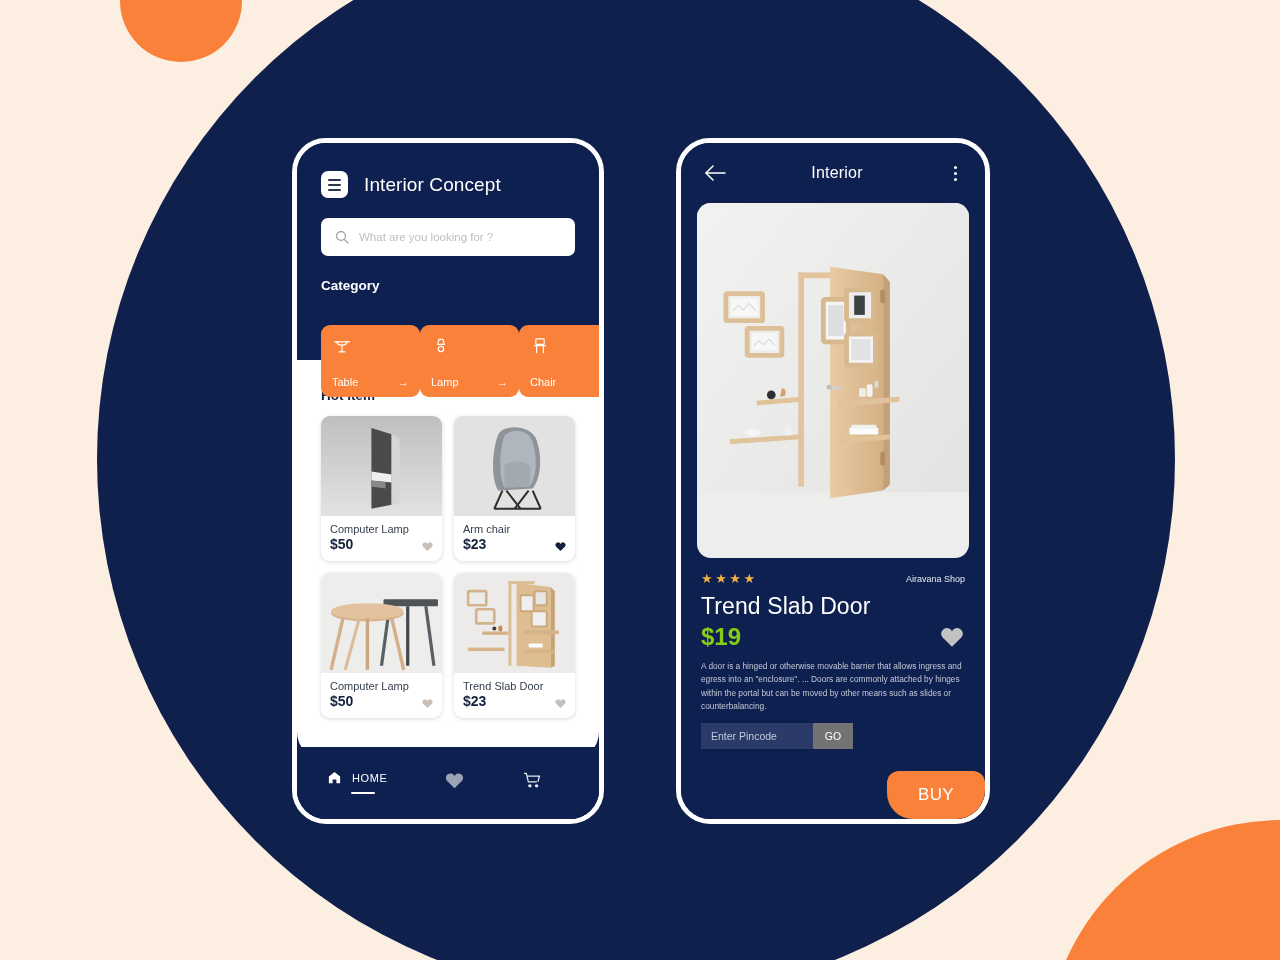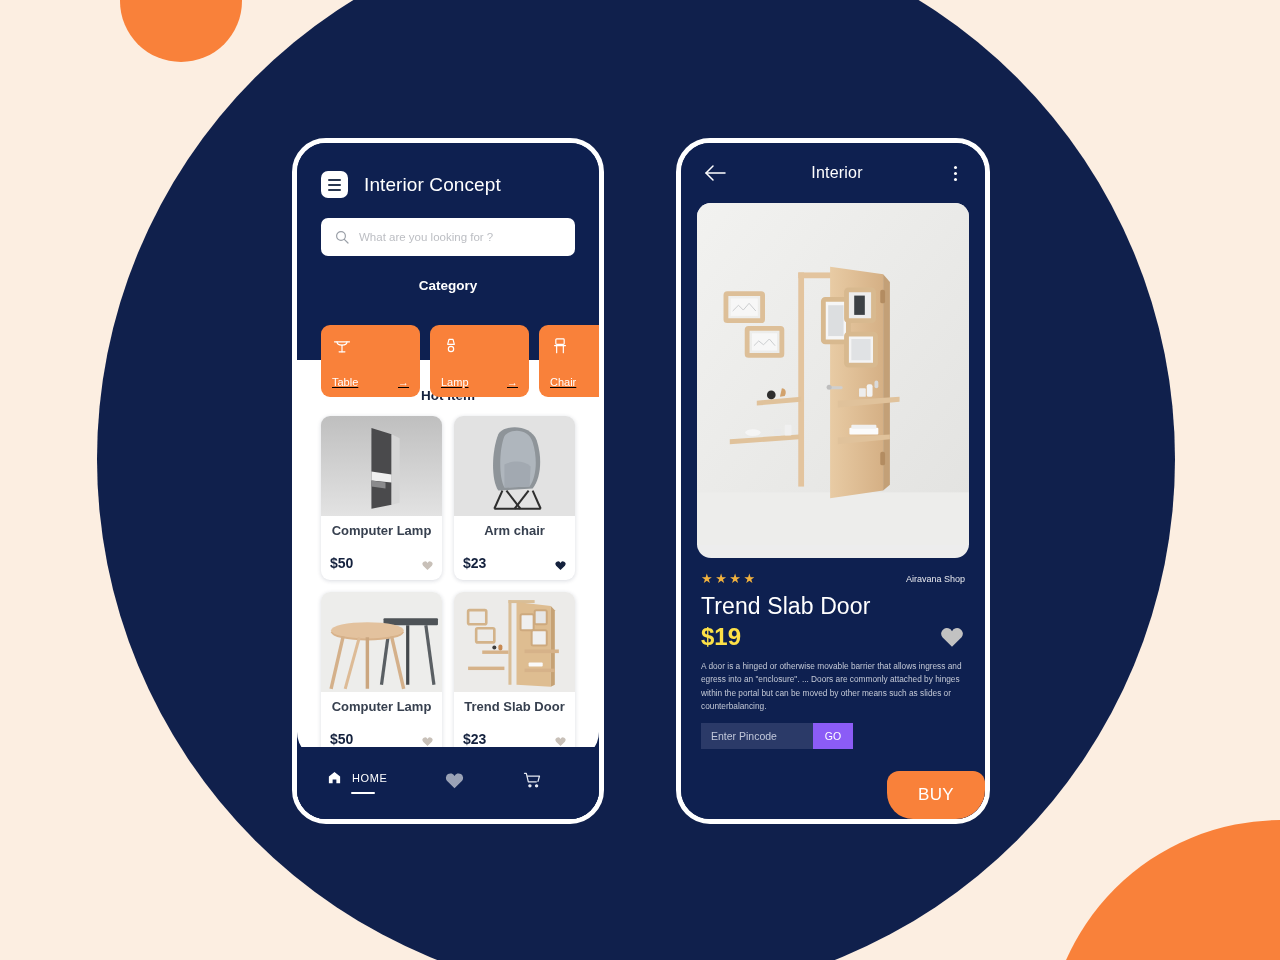--- a/index.html
+++ b/index.html
@@ -39,21 +39,21 @@
     position: absolute;
     border: 5px solid #FFFFFF;
     border-radius: 34px;
     background: #0E2050;
     overflow: hidden;
   }
   .phone-left  { left: 292px; top: 138px; width: 312px; height: 686px; }
   .phone-right { left: 676px; top: 138px; width: 314px; height: 686px; }
 
   
-  .home-screen { position: relative; width: 100%; height: 100%; background: #0E2050; text-align: center; }
+  .home-screen { position: relative; width: 100%; height: 100%; background: #0E2050; }
 
   .home-topbar { padding: 28px 24px 0 24px; }
   .topbar-row { display: flex; align-items: center; gap: 16px; }
   .menu-btn {
     width: 27px; height: 27px;
     background: #FFFFFF;
     border-radius: 7px;
     display: flex; flex-direction: column;
     align-items: center; justify-content: center;
     gap: 3px;
@@ -73,23 +73,22 @@
   }
   .search-icon { width: 14px; height: 14px; flex: 0 0 auto; }
   .search-icon svg { display: block; }
   .search-ph { color: #BCBEC3; font-size: 11.5px; }
 
   .cat-label { color: #FFFFFF; font-size: 13.5px; font-weight: 700; margin-top: 22px; }
 
   .categories {
     position: absolute;
     top: 182px; left: 24px;
-    display: flex; gap: 10px;
+    display: flex; 
     z-index: 6;
-    text-decoration: underline;
   }
   .cat-card {
     width: 99px; height: 72px;
     background: #F9813A;
     border-radius: 9px;
     padding: 11px 11px 9px 11px;
     display: flex; flex-direction: column; justify-content: space-between;
     flex: 0 0 auto;
   }
   .cat-icon { width: 20px; height: 20px; }
@@ -116,23 +115,23 @@
     gap: 12px;
   }
   .prod-card {
     background: #FFFFFF;
     border-radius: 9px;
     overflow: hidden;
     box-shadow: 0 1px 4px rgba(17,30,60,.16);
   }
   .prod-img { height: 100px; position: relative; overflow: hidden; }
   .prod-meta { padding: 7px 9px 9px 9px; }
-  .prod-name { font-size: 13px; color: #37404F; font-weight: bold; }
+  .prod-name { font-size: 11px; color: #37404F; }
   .prod-row { display: flex; align-items: flex-end; justify-content: space-between; margin-top: 1px; }
-  .prod-price { font-size: 14px; font-weight: 700; color: #14213D; margin-top: 16px; }
+  .prod-price { font-size: 14px; font-weight: 700; color: #14213D; }
   .heart-sm { width: 11px; height: 11px; }
   .heart-sm svg { display: block; }
 
   .bottom-nav {
     position: absolute;
     left: 0; right: 0; bottom: 0;
     height: 72px;
     background: #0E2050;
     display: flex; align-items: center;
     padding: 0 26px 6px 26px;
@@ -174,39 +173,39 @@
     overflow: hidden;
     position: relative;
   }
 
   .rating-row { display: flex; align-items: center; justify-content: space-between; margin-top: 14px; padding: 0 4px; }
   .stars { color: #F2B23E; font-size: 13px; letter-spacing: 2.5px; line-height: 1; }
   .shop-name { color: #E8E9EE; font-size: 9px; }
 
   .prod-title { color: #FFFFFF; font-size: 23px; font-weight: 400; margin-top: 8px; padding: 0 4px; letter-spacing: .1px; }
   .price-row { display: flex; align-items: center; justify-content: space-between; margin-top: 3px; padding: 0 4px; }
-  .det-price { color: #fde047; font-size: 24px; font-weight: 700; }
+  .det-price { color: #84cc16; font-size: 24px; font-weight: 700; }
   .heart-lg { width: 26px; height: 24px; }
   .heart-lg svg { display: block; }
 
   .desc { color: #C4C9D6; font-size: 8.3px; line-height: 1.62; margin-top: 9px; padding: 0 4px; }
 
   .pin-label { color: #D7DBE5; font-size: 8.3px; line-height: 1.5; margin-top: 20px; padding: 0 4px; }
 
   .pin-row { display: flex; align-items: flex-end; margin-top: 9px; padding: 0 4px; }
   .pin-input {
     width: 112px; height: 26px;
     background: #2B3A68;
     display: flex; align-items: center;
     padding-left: 10px;
   }
   .pin-ph { color: #C2C8DA; font-size: 10.5px; }
   .pin-go {
     width: 40px; height: 26px;
-    background: #8b5cf6;
+    background: #737373;
     display: flex; align-items: center; justify-content: center;
     color: #FFFFFF; font-size: 10.5px;
   }
   .buy-btn {
     position: absolute;
     right: 0; bottom: 0;
     width: 98px; height: 48px;
     background: #F9813A;
     border-radius: 12px 12px 0 26px;
     display: flex; align-items: center; justify-content: center;

